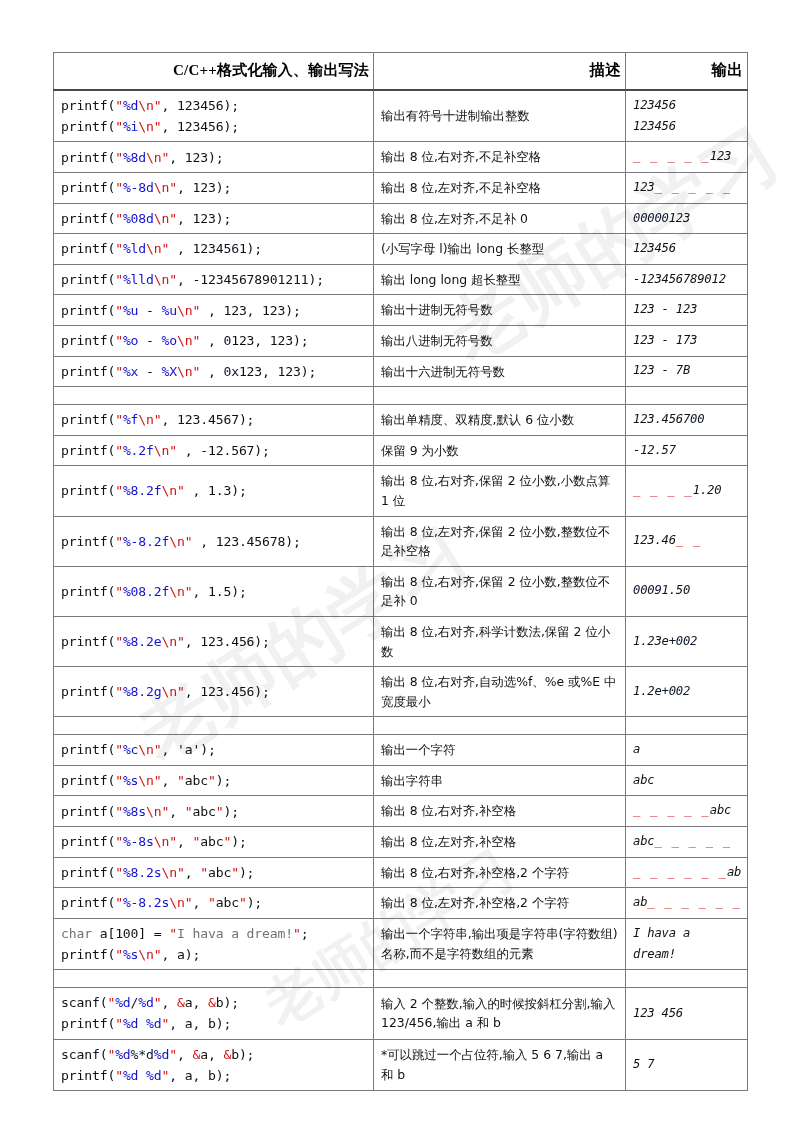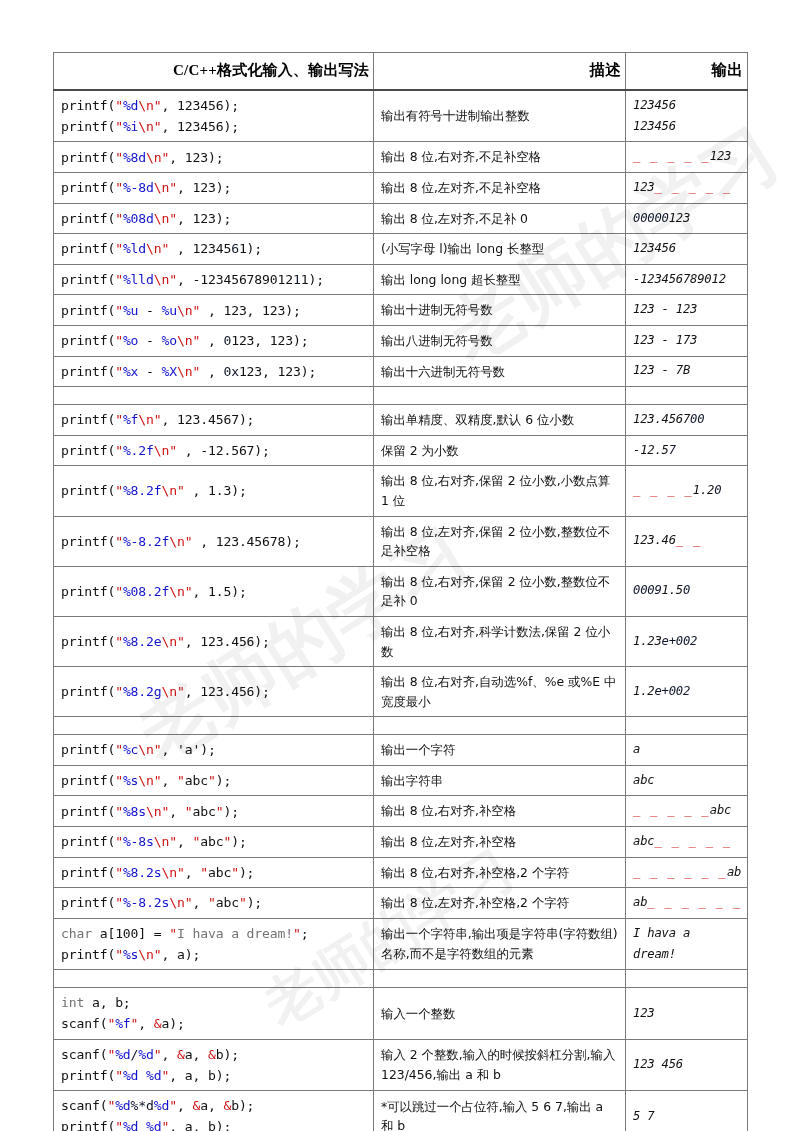--- a/index.html
+++ b/index.html
@@ -223,21 +223,21 @@
       printf(<span class="q">"</span><span class="fmt">%f</span><span class="esc">\n</span><span class="q">"</span>, 123.4567);
     </td>
     <td class="desc">输出单精度、双精度,默认 6 位小数</td>
     <td class="out">123.4567<span class="red">00</span></td>
   </tr>
 
   <tr>
     <td class="code">
       printf(<span class="q">"</span><span class="fmt">%.2f</span><span class="esc">\n</span><span class="q">"</span> , -12.567);
     </td>
-    <td class="desc">保留 2 为小数</td>
+    <td class="desc">保留 9 为小数</td>
     <td class="out">-12.5<span class="red">7</span></td>
   </tr>
 
   <tr>
     <td class="code">
       printf(<span class="q">"</span><span class="fmt">%8.2f</span><span class="esc">\n</span><span class="q">"</span> , 1.3);
     </td>
     <td class="desc">输出 8 位,右对齐,保留 2 位小数,小数点算 1 位</td>
     <td class="out"><span class="pad">_ _ _ _</span>1.2<span class="red">0</span></td>
   </tr>
@@ -336,28 +336,20 @@
     <td class="desc">输出一个字符串,输出项是字符串(字符数组)名称,而不是字符数组的元素</td>
     <td class="out two">I hava a<br>dream!</td>
   </tr>
 
   <tr class="spacer">
     <td></td>
     <td></td>
     <td></td>
   </tr>
 
-  <tr>
-    <td class="code">
-      <span class="kw">int</span> a, b;<br>
-      scanf(<span class="q">"</span><span class="fmt">%f</span><span class="q">"</span>, <span class="amp">&amp;</span>a);
-    </td>
-    <td class="desc">输入一个整数</td>
-    <td class="out two">123</td>
-  </tr>
 
   <tr>
     <td class="code">
       scanf(<span class="q">"</span><span class="fmt">%d</span><span class="red">/</span><span class="fmt">%d</span><span class="q">"</span>, <span class="amp">&amp;</span>a, <span class="amp">&amp;</span>b);<br>
       printf(<span class="q">"</span><span class="fmt">%d %d</span><span class="q">"</span>, a, b);
     </td>
     <td class="desc">输入 2 个整数,输入的时候按斜杠分割,输入 123/456,输出 a 和 b</td>
     <td class="out two">123 456</td>
   </tr>
 

